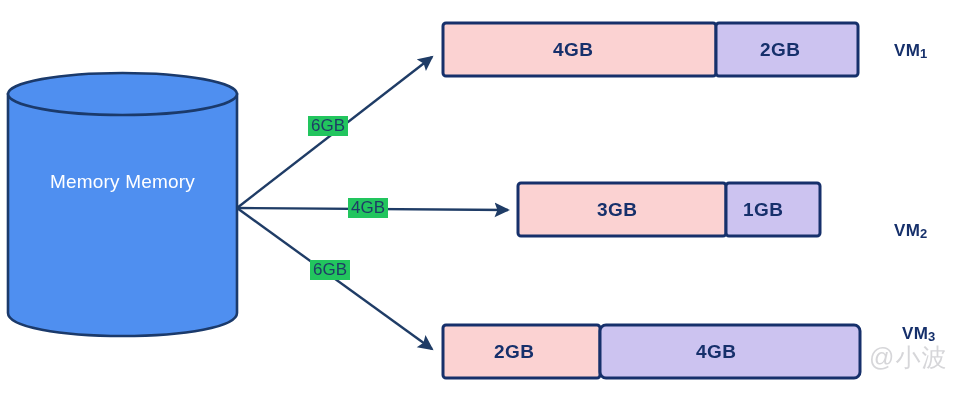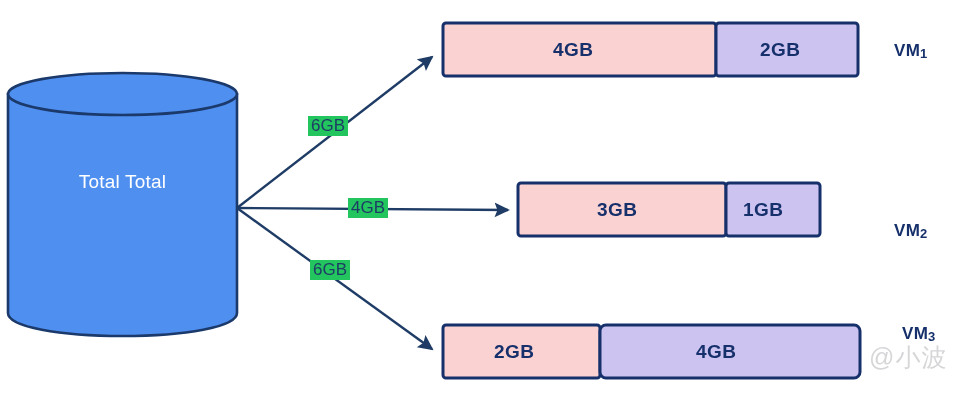--- a/index.html
+++ b/index.html
@@ -126,21 +126,21 @@
       <rect x="726" y="183" width="94" height="53" fill="#ccc3f0" stroke="#16306b" stroke-width="3" rx="3"></rect>
     </g>
 
     <g>
       <rect x="443" y="325" width="157" height="53" fill="#fbd2d2" stroke="#16306b" stroke-width="3" rx="3"></rect>
       <rect x="600" y="325" width="260" height="53" fill="#ccc3f0" stroke="#16306b" stroke-width="3" rx="6"></rect>
     </g>
   </svg>
 
   <div class="cyl-text">
-    <div>Total Total</div>
+    <div>Memory Memory</div>
   </div>
 
   <div class="lbl flow-label" style="left:308px; top:116px;">6GB</div>
   <div class="lbl flow-label" style="left:348px; top:198px;">4GB</div>
   <div class="lbl flow-label" style="left:310px; top:260px;">6GB</div>
 
   <div class="lbl seg-label" style="left:553px; top:39px;">4GB</div>
   <div class="lbl seg-label" style="left:760px; top:39px;">2GB</div>
 
   <div class="lbl seg-label" style="left:597px; top:199px;">3GB</div>

